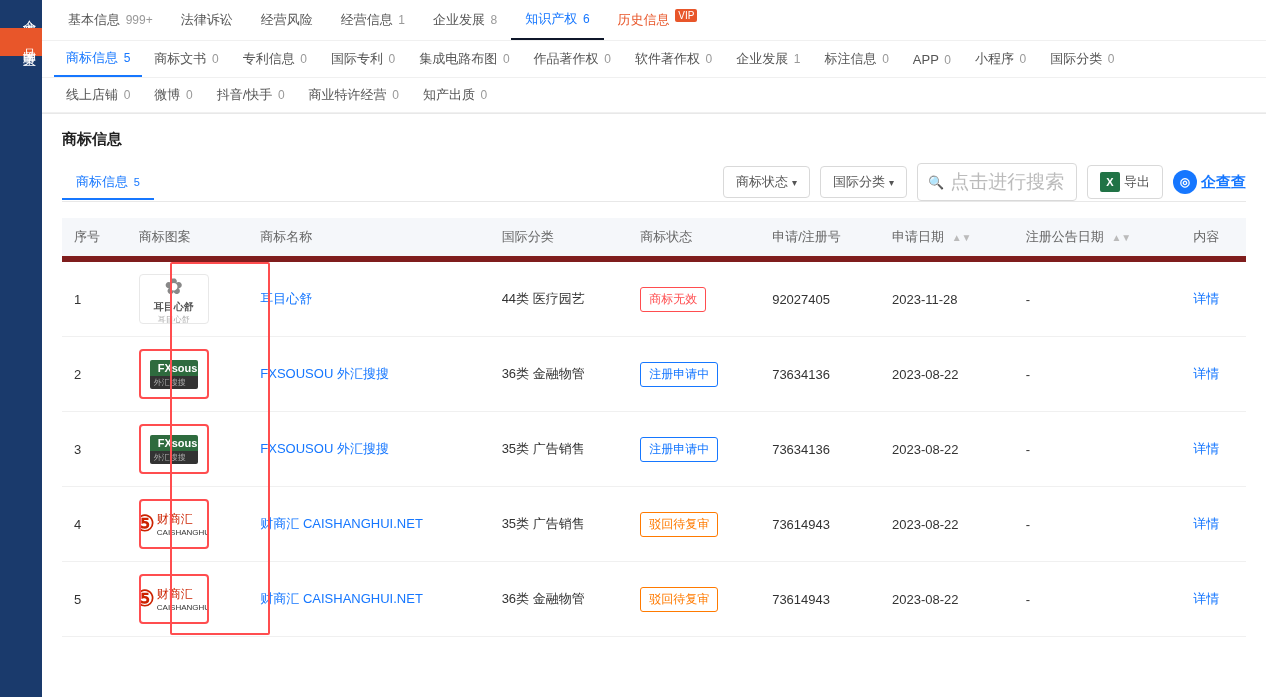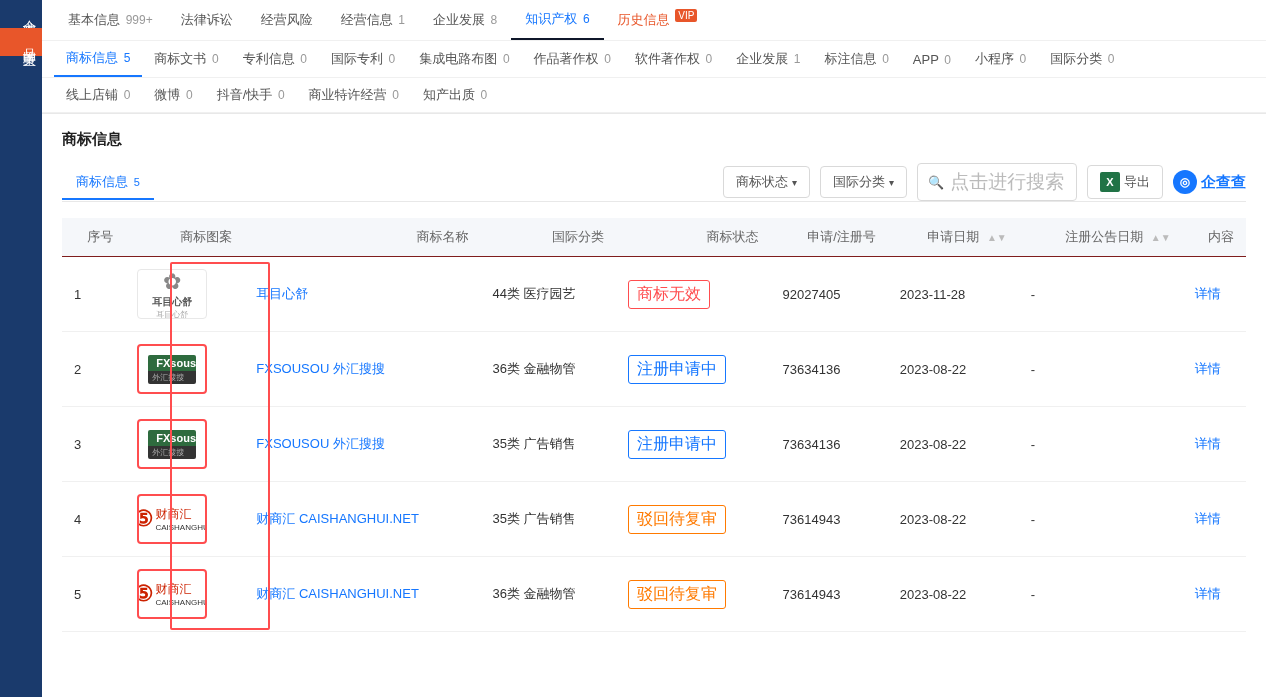--- a/index.html
+++ b/index.html
@@ -209,24 +209,24 @@
 
     
     .data-table {
       width: 100%;
       border-collapse: collapse;
       font-size: 13px;
     }
     .data-table th {
       background: #f5f7fa;
       padding: 10px 12px;
-      text-align: right;
+      text-align: left;
       color: #666;
       font-weight: normal;
-      border-bottom: 1px solid #7f1d1d;
+      border-bottom: 6px solid #7f1d1d;
       white-space: nowrap;
     }
     .data-table th .sort-icon {
       display: inline-flex;
       flex-direction: column;
       margin-left: 4px;
       font-size: 10px;
       color: #bbb;
       vertical-align: middle;
     }
@@ -246,21 +246,21 @@
       border-radius: 4px;
       overflow: hidden;
       background: #fff;
     }
 
     
     .status-badge {
       display: inline-block;
       padding: 3px 8px;
       border-radius: 3px;
-      font-size: 16px;
+      font-size: 12px;
       white-space: nowrap;
     }
     .status-invalid {
       background: #fff;
       border: 1px solid #ff4d4f;
       color: #ff4d4f;
     }
     .status-pending {
       background: #fff;
       border: 1px solid #1677ff;

